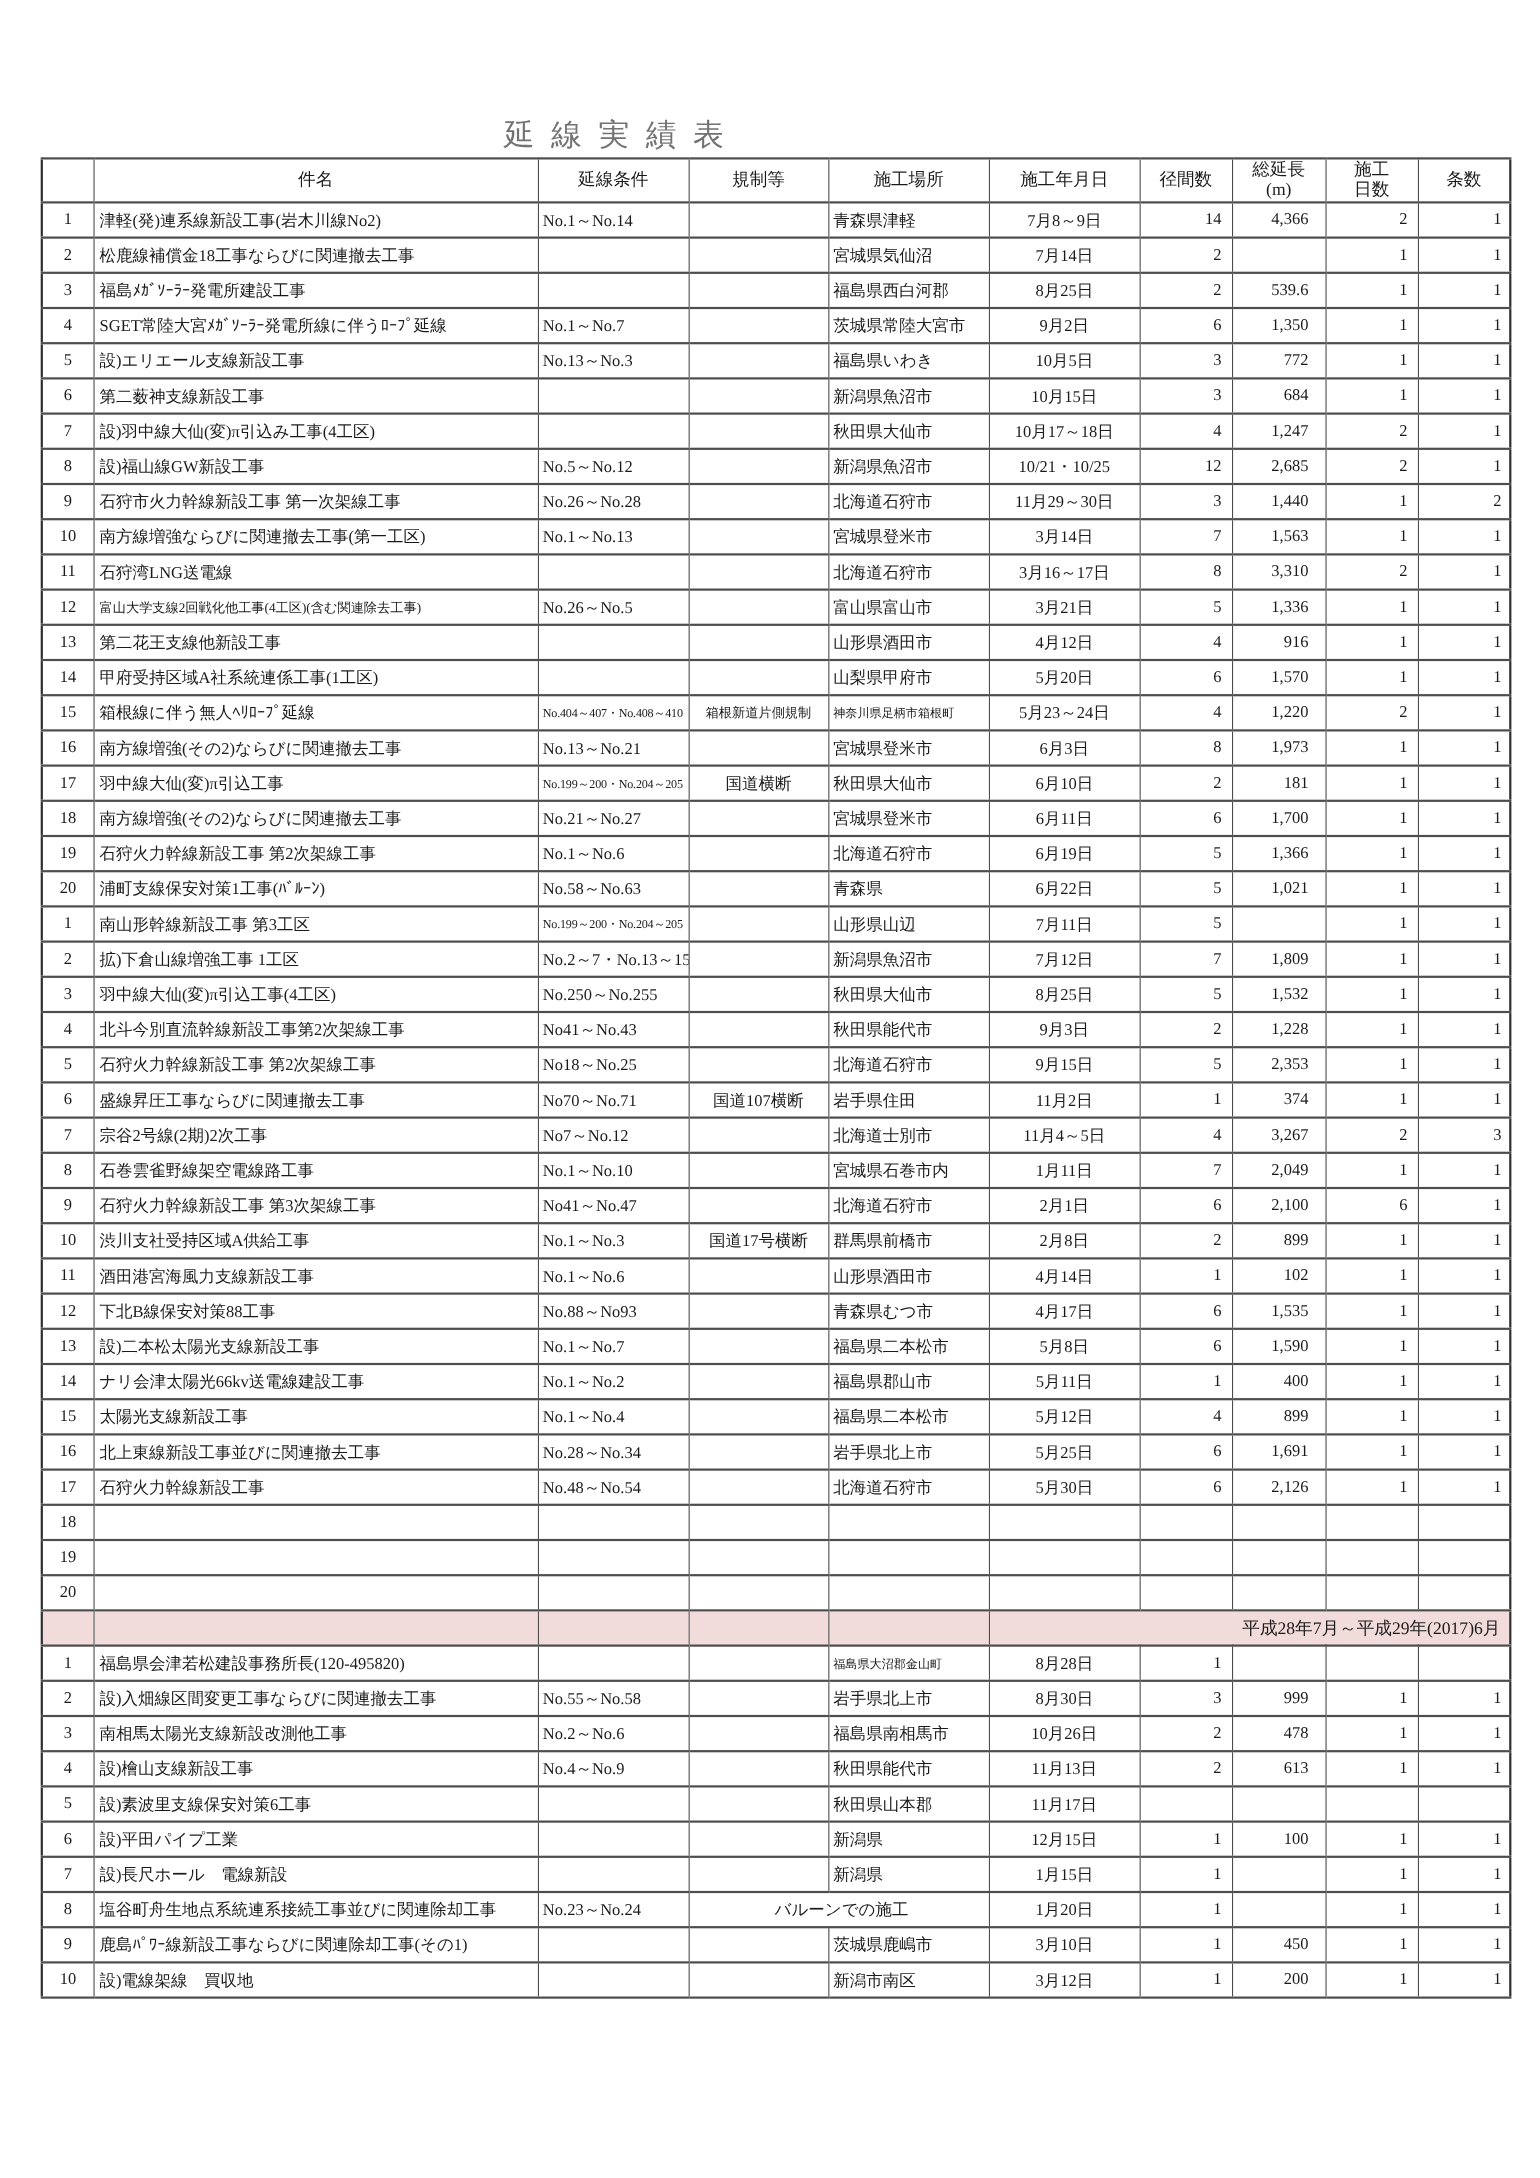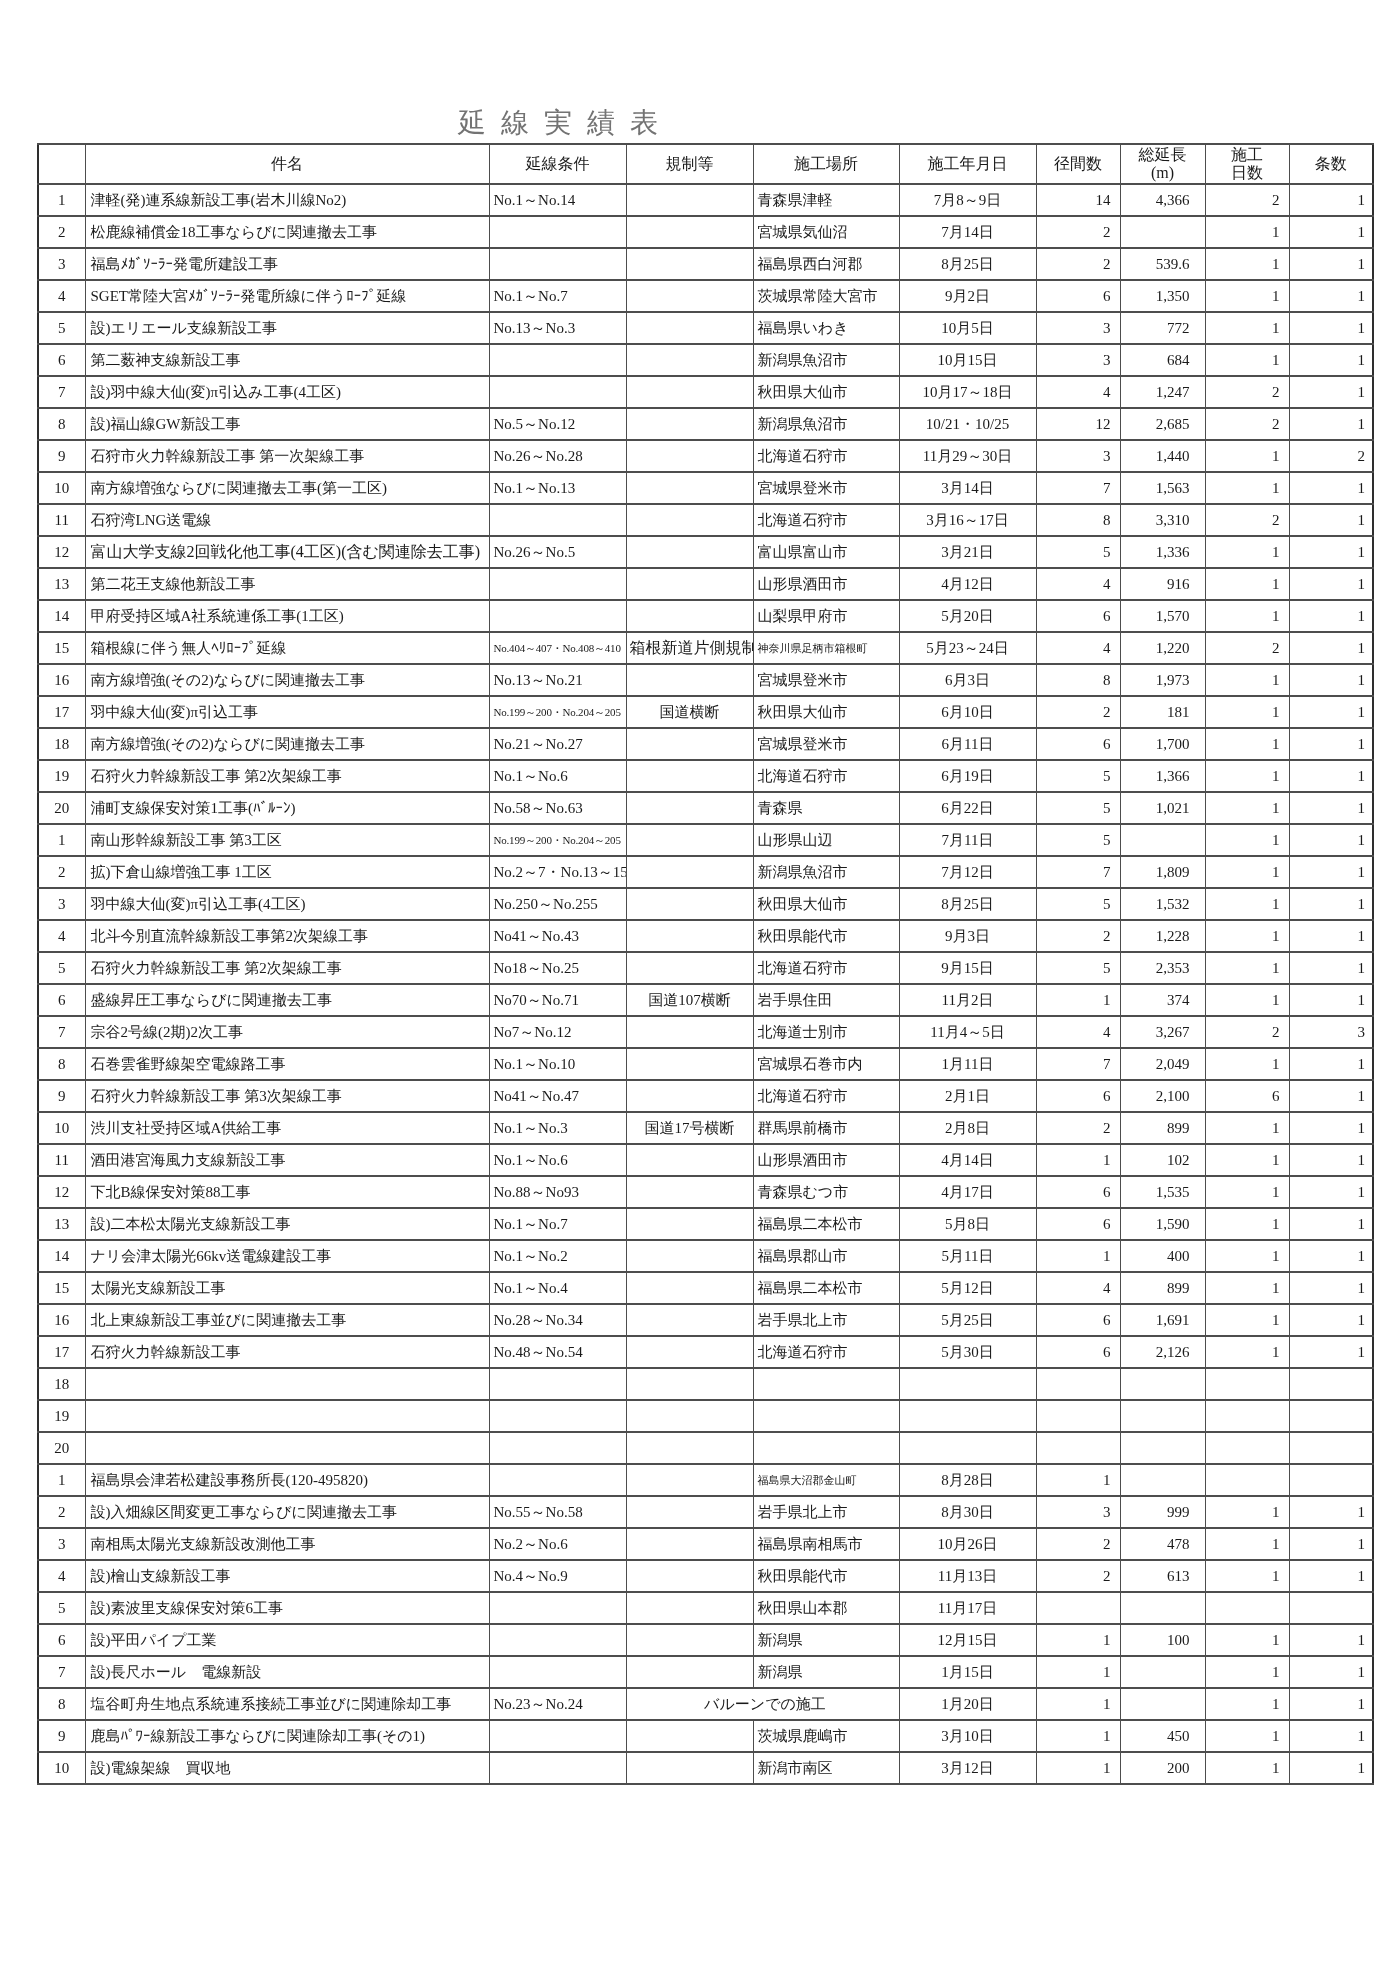--- a/index.html
+++ b/index.html
@@ -35,21 +35,21 @@
   td.c2{text-align:left;padding-left:4px;}
   td.c3{text-align:center;}
   td.c4{text-align:left;padding-left:4px;}
   td.c5{text-align:center;}
   td.c6{text-align:right;padding-right:9px;}
   td.c7{text-align:right;padding-right:15px;}
   td.c8{text-align:right;padding-right:9px;}
   td.c9{text-align:right;padding-right:7px;}
   
   .sm{font-size:11px;letter-spacing:-0.2px;}
-  .md{font-size:16px;}
+  .md{font-size:12px;}
   .sm2{font-size:11px;}
   .nowrap{white-space:nowrap;overflow:visible;text-align:left;padding-left:8px;}
   tr.divider td{background:#f2dcdb;}
   tr.divider td.period{
     text-align:right;padding-right:8px;font-size:16px;background:#f2dcdb;
   }
 </style>
 </head>
 <body>
 
@@ -558,20 +558,28 @@
         <td class="c1"></td>
         <td class="c2"></td>
         <td class="c3"></td>
         <td class="c4"></td>
         <td class="c5"></td>
         <td class="c6"></td>
         <td class="c7"></td>
         <td class="c8"></td>
         <td class="c9"></td>
       </tr>
+      <tr class="divider">
+        <td></td>
+        <td></td>
+        <td></td>
+        <td></td>
+        <td></td>
+        <td colspan="5" class="period">平成28年7月～平成29年(2017)6月</td>
+      </tr>
       <tr>
         <td class="c0">1</td>
         <td class="c1">福島県会津若松建設事務所長(120-495820)</td>
         <td class="c2"></td>
         <td class="c3"></td>
         <td class="c4 sm2">福島県大沼郡金山町</td>
         <td class="c5">8月28日</td>
         <td class="c6">1</td>
         <td class="c7"></td>
         <td class="c8"></td>

